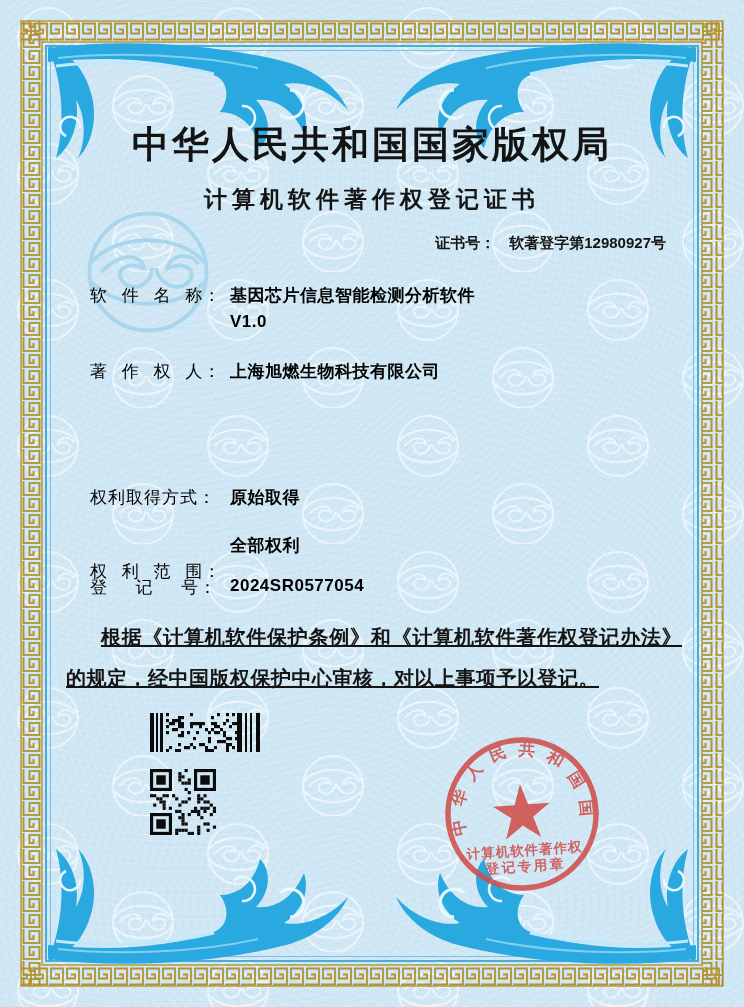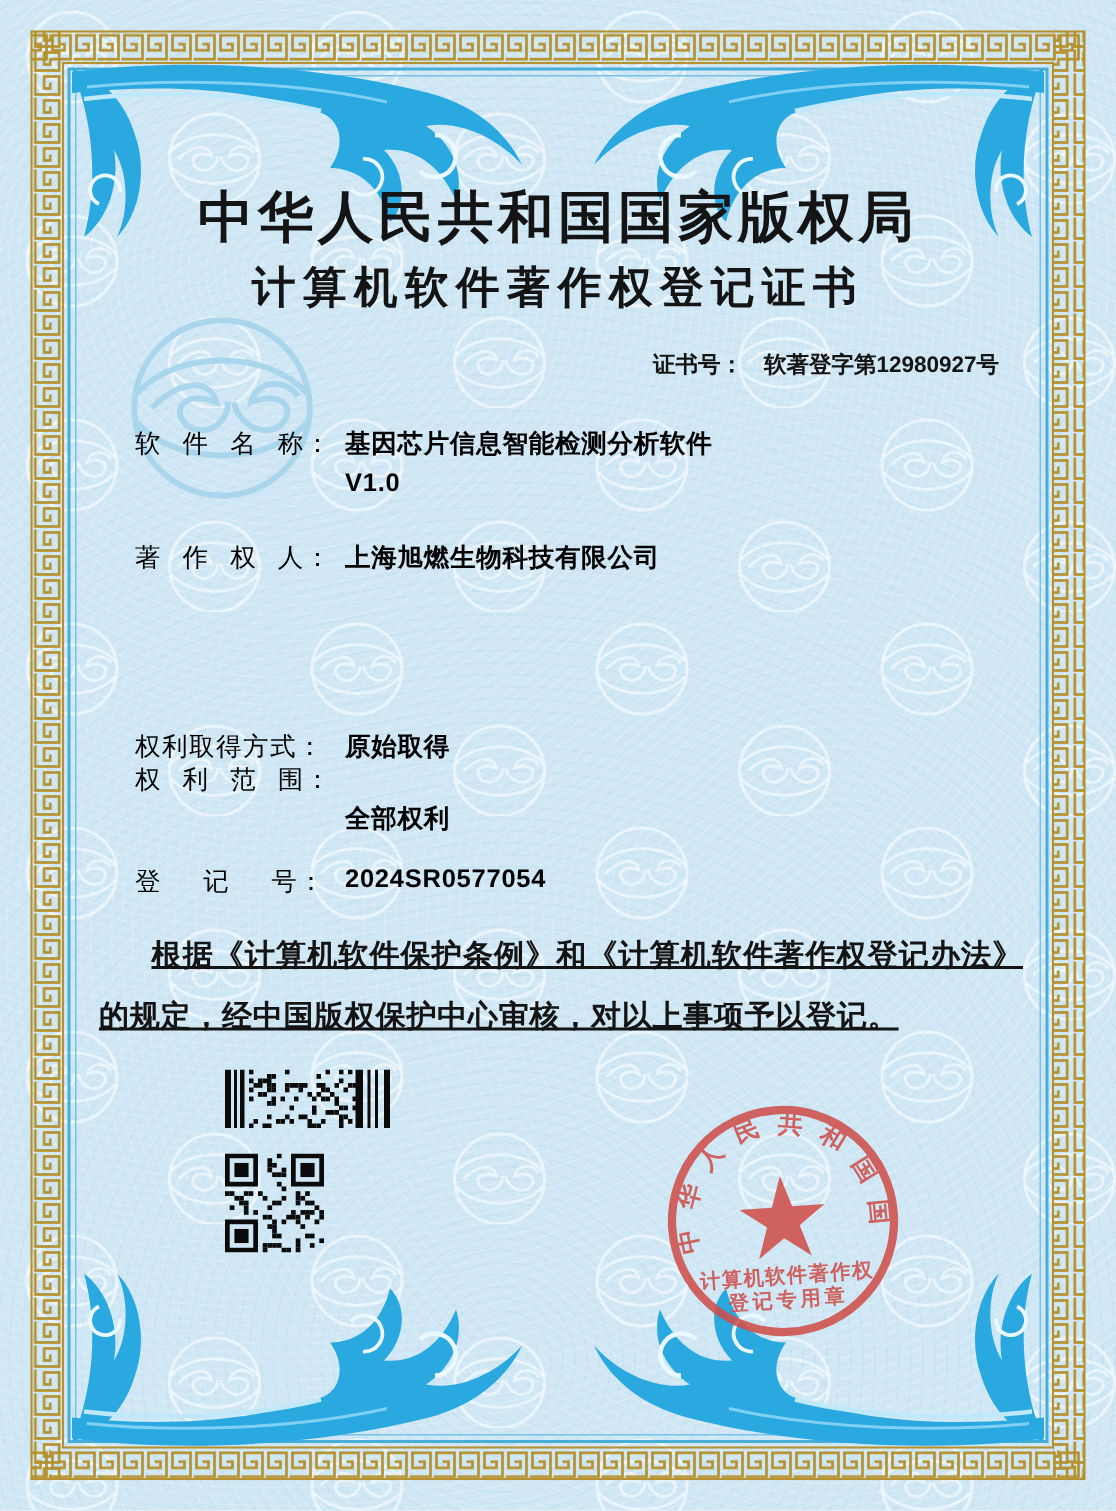--- a/index.html
+++ b/index.html
@@ -15,21 +15,21 @@
   }
   svg.layer{position:absolute;left:0;top:0;}
   
   .frameA{position:absolute;inset:45px;border:2px solid var(--frame-blue,#47aeda);}
   .frameB{position:absolute;inset:50px;border:1px solid #74c3e6;}
   
   .abs{position:absolute;color:var(--text,#141414);}
   .title{left:0;width:744px;text-align:center;font-family:"Liberation Serif","DejaVu Serif",serif;
          font-weight:bold;}
   .title1{top:120px;font-size:37px;letter-spacing:3px;}
-  .title2{top:172px;font-size:29px;letter-spacing:5px;}
+  .title2{top:184px;font-size:23px;letter-spacing:5px;}
   .certno{top:234px;right:78px;font-size:15px;font-weight:bold;white-space:pre;}
   .certno .gap{display:inline-block;width:14px;}
   .f-label{position:absolute;left:90px;font-size:17px;font-weight:normal;white-space:pre;
            word-spacing:8px;letter-spacing:1px;}
   .f-value{position:absolute;left:230px;font-size:17px;font-weight:bold;letter-spacing:.5px;}
   .para{left:66px;top:617px;width:616px;font-size:20px;font-weight:bold;line-height:41px;
         text-indent:35px;text-align:justify;letter-spacing:.5px;text-decoration:underline;}
   .date{left:453px;top:878px;font-size:21px;font-weight:bold;letter-spacing:1px;
         font-family:"Liberation Serif","DejaVu Serif",serif;}
   .barcode{position:absolute;left:150px;top:713px;width:110px;height:39px;}
@@ -115,21 +115,21 @@
   <div class="f-label" style="top:284px">软 件 名 称：</div>
   <div class="f-value" style="top:284px">基因芯片信息智能检测分析软件</div>
   <div class="f-value" style="top:312px">V1.0</div>
 
   <div class="f-label" style="top:360px">著 作 权 人：</div>
   <div class="f-value" style="top:360px">上海旭燃生物科技有限公司</div>
 
   <div class="f-label" style="top:486px;word-spacing:0">权利取得方式：</div>
   <div class="f-value" style="top:486px">原始取得</div>
 
-  <div class="f-label" style="top:508px">权 利 范 围：</div>
+  <div class="f-label" style="top:560px">权 利 范 围：</div>
   <div class="f-value" style="top:534px">全部权利</div>
 
   <div class="f-label" style="top:576px">登  记  号：</div>
   <div class="f-value" style="top:576px">2024SR0577054</div>
 
   <div class="abs para">根据《计算机软件保护条例》和《计算机软件著作权登记办法》的规定，经中国版权保护中心审核，对以上事项予以登记。</div>
 
   <svg class="barcode" viewBox="0 0 110 39" aria-hidden="true">
       <rect x="0" y="0" width="4" height="39" fill="#0b0b0b"></rect>
       <rect x="6" y="0" width="2" height="39" fill="#0b0b0b"></rect>

